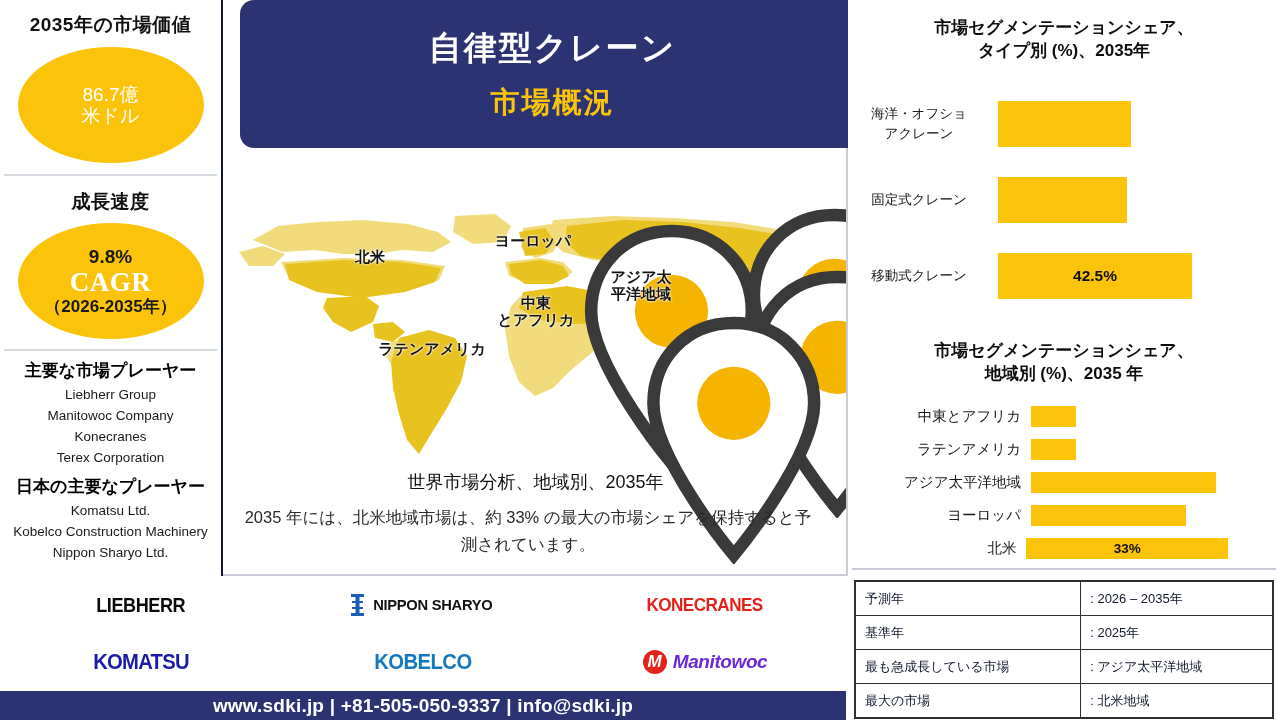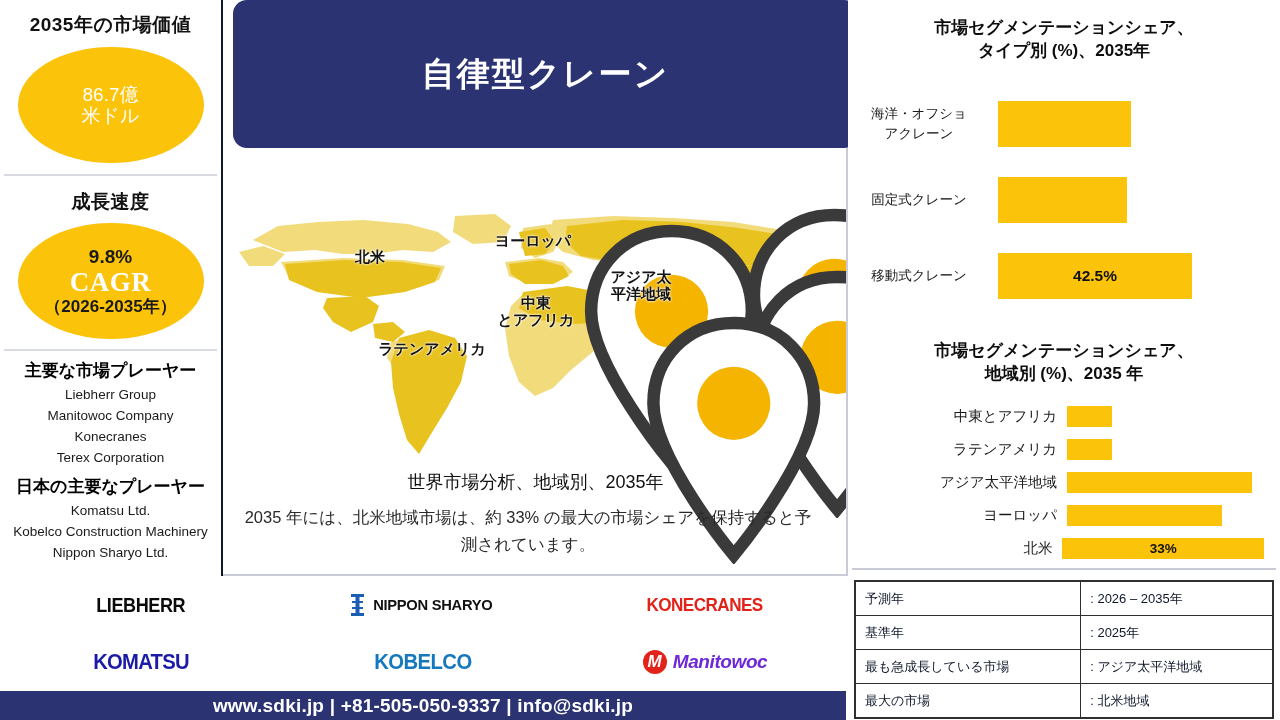--- a/index.html
+++ b/index.html
@@ -35,21 +35,21 @@
   .players-head {
     font-size: 17px; font-weight: bold; color: #000; text-align: center;
   }
   .player-name {
     font-size: 13.5px; color: #1a1a1a; text-align: center; line-height: 1.55;
     white-space: nowrap;
   }
 
   
   .header {
-    position: absolute; left: 233px; top: 0; width: 625px; height: 148px;
+    position: absolute; left: 240px; top: 0; width: 625px; height: 148px;
     background: #2B3372; display: flex; flex-direction: column;
     align-items: center; justify-content: center; border-radius: 14px;
   }
   .header-title { color: #fff; font-size: 33px; font-weight: bold; letter-spacing: 2px; }
   .header-sub   { color: #FCC30B; font-size: 29px; font-weight: bold; letter-spacing: 2px; margin-top: 12px; }
 
   
   .map-panel {
     position: absolute; left: 223px; top: 148px; width: 625px; height: 428px;
     background: #fff; border-right: 2px solid #c9ccd6; border-bottom: 2px solid #c9ccd6;
@@ -120,21 +120,21 @@
   .type-label {
     width: 150px; padding-right: 8px; text-align: center;
     font-size: 13.5px; color: #1a1a1a; line-height: 1.5; white-space: pre-line;
   }
   .bar { background: #FCC30B; height: 46px; display: flex; align-items: center; justify-content: center; }
   .bar-value { font-size: 15.5px; font-weight: bold; color: #111; }
 
   
   .region-chart { position: absolute; left: 0; top: 334px; width: 432px; height: 240px; }
   .region-title { position: absolute; left: 12px; top: 6px; width: 408px; }
-  .region-rows  { position: absolute; left: 0; top: 66px; width: 380px; margin-left: 36px; }
+  .region-rows  { position: absolute; left: 0; top: 66px; width: 380px; }
   .region-row   { display: flex; align-items: center; height: 33px; }
   .region-label {
     width: 183px; padding-right: 10px; text-align: right;
     font-size: 14.5px; color: #1a1a1a; white-space: nowrap;
   }
   .region-bar { background: #FCC30B; height: 21px; display: flex; align-items: center; justify-content: center; }
   .region-value { font-size: 13.5px; font-weight: bold; color: #111; }
 
   
   .facts {
@@ -195,20 +195,21 @@
         <div class="player-name">Komatsu Ltd.</div>
         <div class="player-name">Kobelco Construction Machinery</div>
         <div class="player-name">Nippon Sharyo Ltd.</div>
       </div>
     </div>
 
   </div>
 
   <div class="header">
     <div class="header-title">自律型クレーン</div>
+    <div class="header-sub">市場概況</div>
   </div>
 
   <div class="map-panel">
 
     <div class="map-wrap">
       <svg viewBox="0 0 625 250" xmlns="http://www.w3.org/2000/svg">
         <g fill="#F2DB7A">
 
           <path d="M30 30 L55 16 L95 12 L140 10 L185 14 L215 22 L228 32 L210 42 L180 40 L150 44 L120 44 L92 40 L60 42 Z"></path>
           <path d="M16 42 L40 36 L62 44 L50 56 L26 56 Z"></path>

